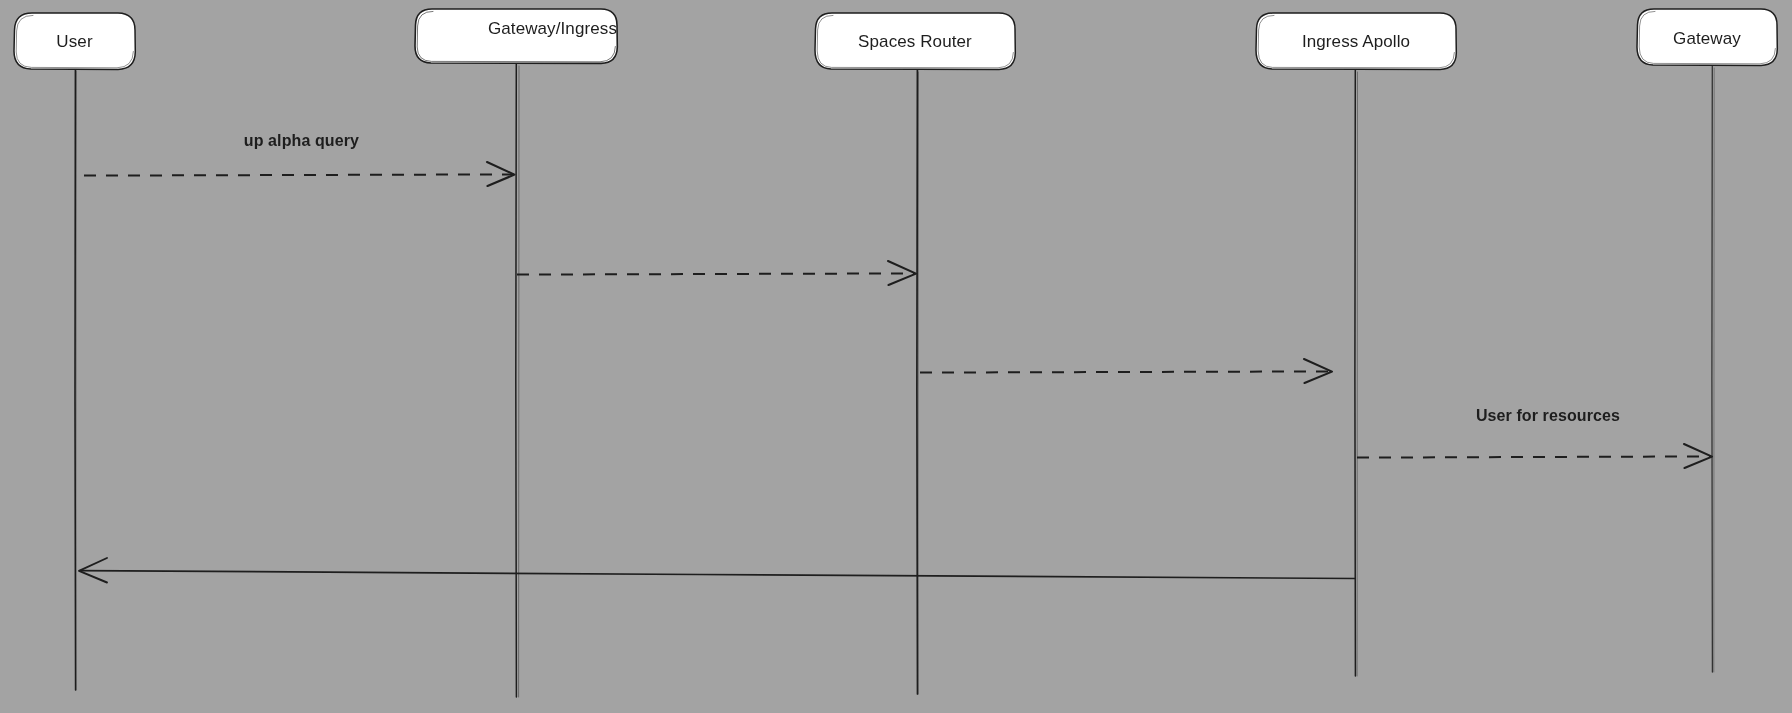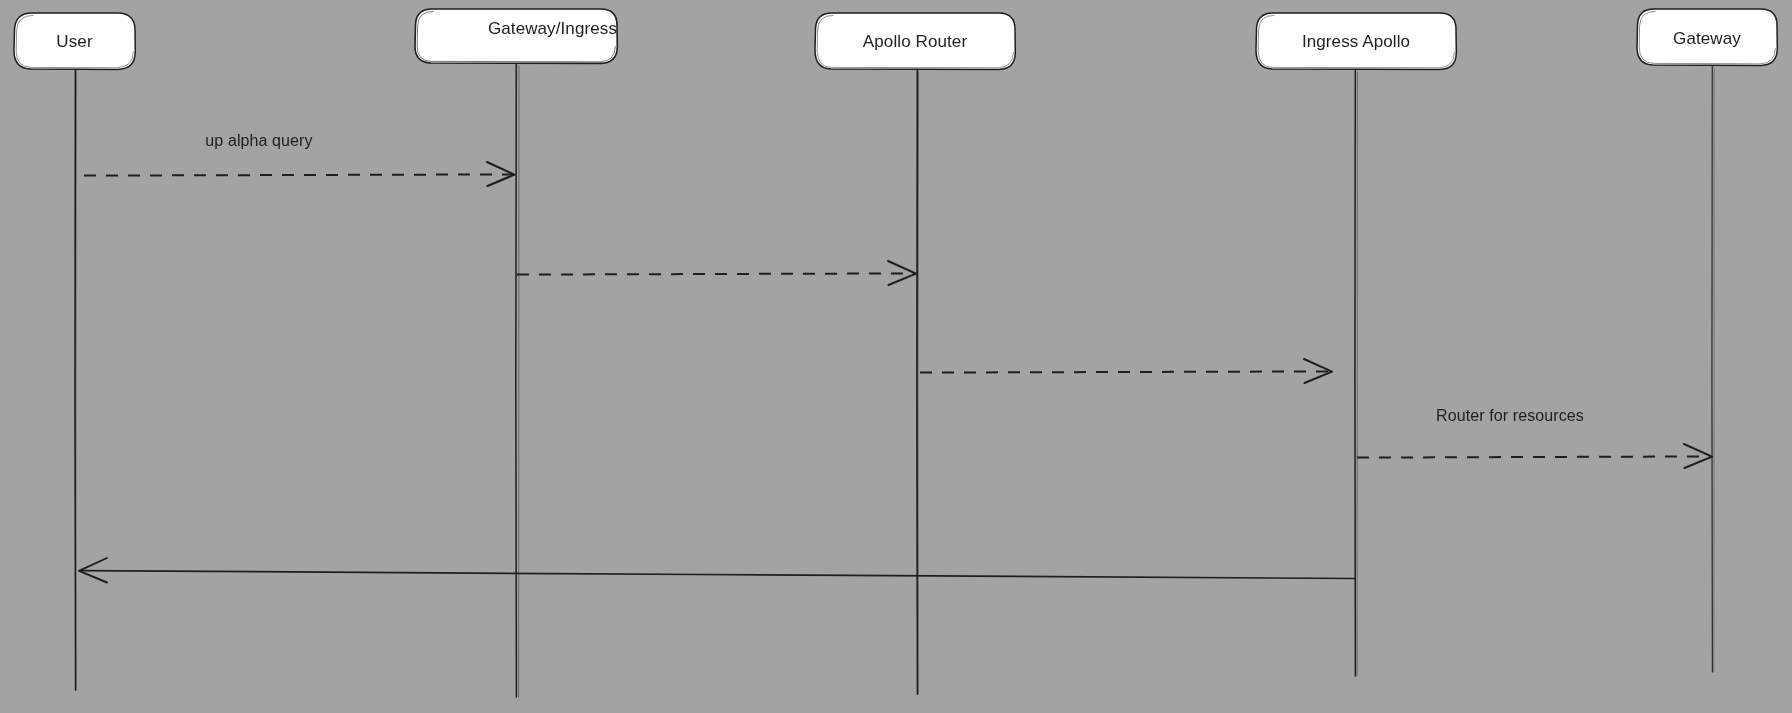--- a/index.html
+++ b/index.html
@@ -31,28 +31,29 @@
     color: #1e1e1e;
     font-size: 17px;
     font-family: "Liberation Sans", sans-serif;
     letter-spacing: 0.1px;
     white-space: nowrap;
     pointer-events: none;
     line-height: 1;
   }
   .message-label {
     position: absolute;
-    text-align: center;
+    text-align: right;
     color: #1e1e1e;
     font-size: 16px;
     font-family: "Liberation Sans", sans-serif;
     letter-spacing: 0.1px;
     white-space: nowrap;
     pointer-events: none;
     line-height: 1;
+    font-weight: bold;
   }
 </style>
 </head>
 <body>
 
 <div id="canvas">
 
   <svg id="diagram-svg" viewBox="0 0 1792 713" xmlns="http://www.w3.org/2000/svg">
 
     <g>
@@ -132,23 +133,23 @@
         <path d="M1355 578.5 L700 574.5 L80 570.6" fill="none" stroke="#1e1e1e" stroke-width="1.7" stroke-linecap="round"></path>
         <path d="M107 558 L79 570.9 L107 582.5" fill="none" stroke="#1e1e1e" stroke-width="1.9" stroke-linecap="round" stroke-linejoin="round"></path>
       </g>
     </g>
   </svg>
 
   <div class="participant-label" style="left:14px;  top:33px;  width:121px;">User</div>
 
   <div class="participant-label" style="left:415px; top:20px;  width:202px;text-align:right;">Gateway/Ingress</div>
 
-  <div class="participant-label" style="left:815px; top:33px;  width:200px;">Apollo Router</div>
+  <div class="participant-label" style="left:815px; top:33px;  width:200px;">Spaces Router</div>
 
   <div class="participant-label" style="left:1256px;top:33px;  width:200px;">Ingress Apollo</div>
 
   <div class="participant-label" style="left:1637px;top:30px;  width:140px;">Gateway</div>
 
   <div class="message-label" style="left:159px; top:133px; width:200px;">up alpha query</div>
 
-  <div class="message-label" style="left:1400px;top:408px; width:220px;">Router for resources</div>
+  <div class="message-label" style="left:1400px;top:408px; width:220px;">User for resources</div>
 
 </div>
 
 </body></html>

